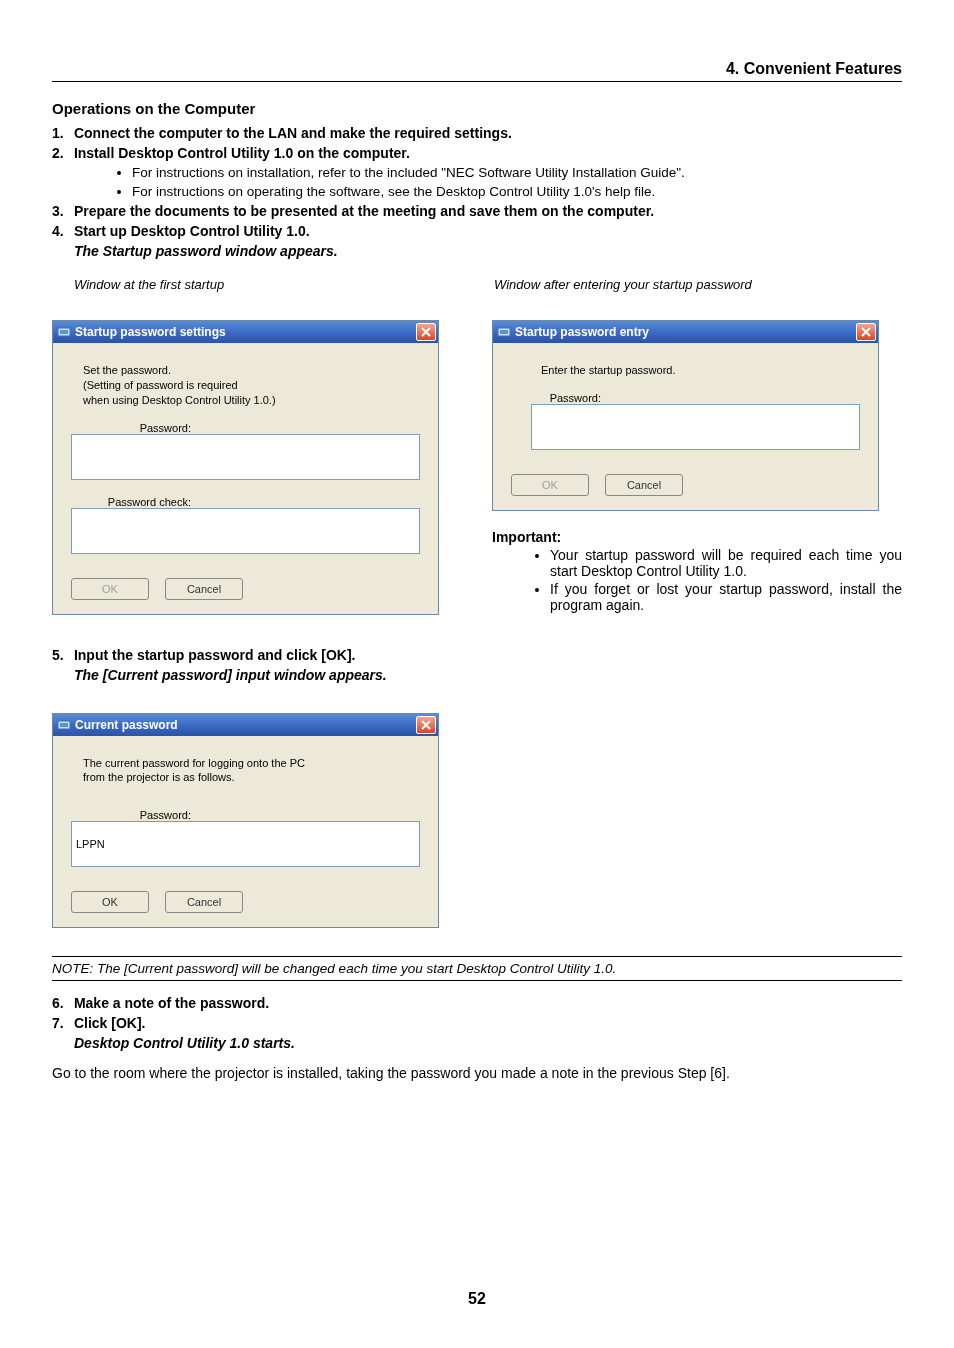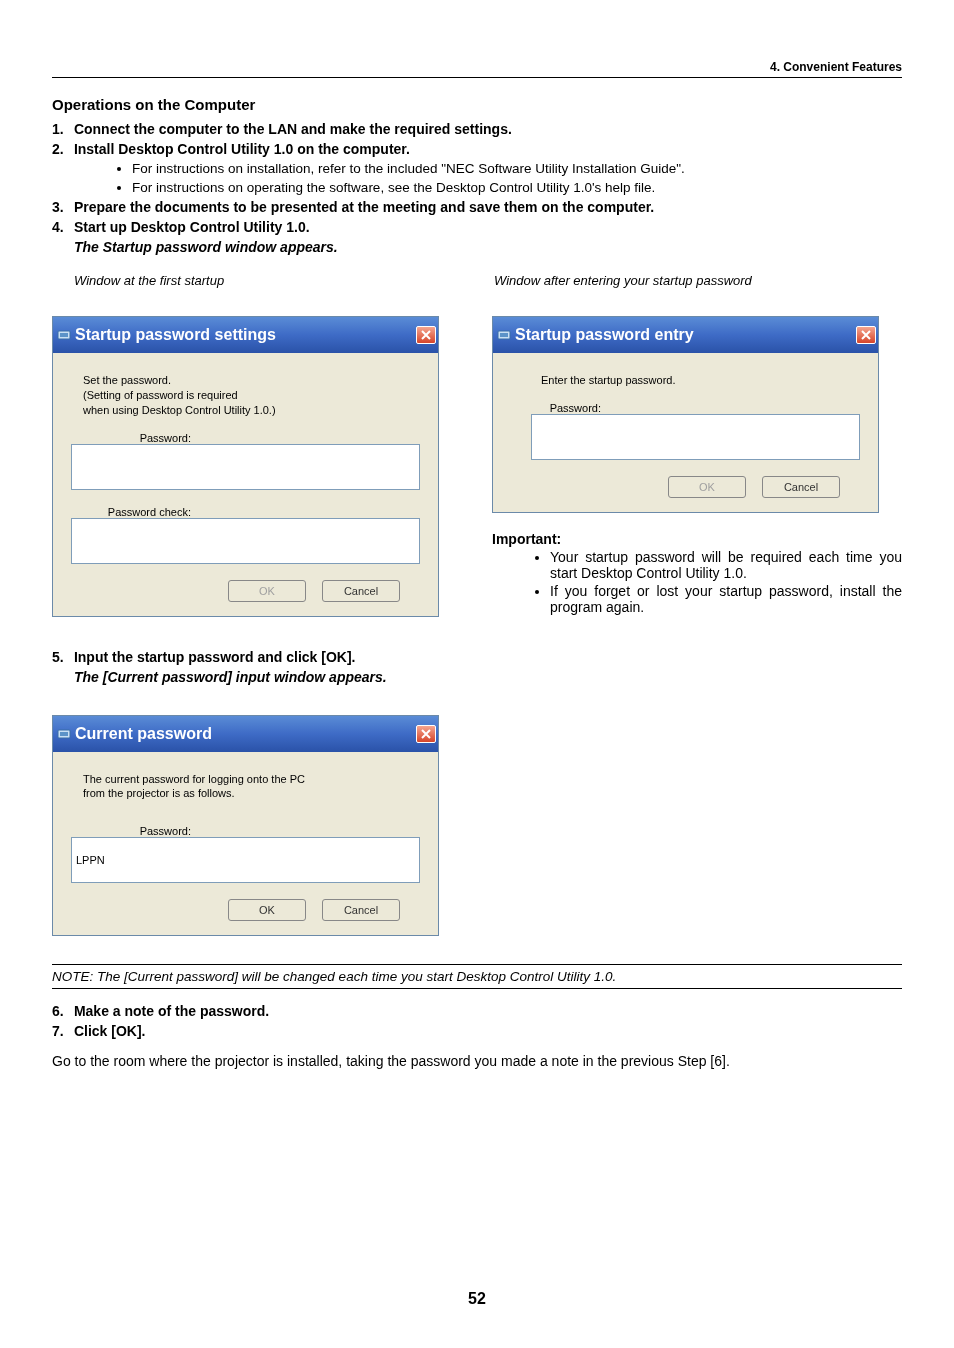--- a/index.html
+++ b/index.html
@@ -12,21 +12,21 @@
     width: 954px;
     min-height: 1348px;
     margin: 0 auto;
     padding: 60px 52px 40px 52px;
     box-sizing: border-box;
     position: relative;
   }
   .section-header {
     text-align: right;
     font-weight: 900;
-    font-size: 12px;
+    font-size: 16px;
     border-bottom: 1px solid #000;
     padding-bottom: 3px;
     margin-bottom: 18px;
   }
   .subheading {
     font-weight: 900;
     font-size: 15px;
     margin-bottom: 8px;
   }
   .steps { margin-left: 0; }
@@ -73,22 +73,22 @@
     background: #ece9d8;
     font-family: Tahoma, Arial, sans-serif;
     font-size: 11px;
     color: #000;
     box-sizing: border-box;
   }
   .titlebar {
     background: linear-gradient(#5a8cd6, #3e6bc6, #2a52a8);
     color: #fff;
     font-weight: bold;
-    font-size: 16px;
-    height: 36px;
+    font-size: 12px;
+    height: 22px;
     display: flex;
     align-items: center;
     padding: 0 2px 0 4px;
     justify-content: space-between;
   }
   .titlebar-left { display: flex; align-items: center; gap: 4px; }
   .app-icon {
     width: 14px; height: 14px;
     display: inline-flex; align-items: center; justify-content: center;
   }
@@ -120,23 +120,23 @@
     flex: 1;
     border: 1px solid #7f9db9;
     background: #fff;
     height: 28px;
     font-size: 11px;
     padding: 16px 4px;
     box-sizing: border-box;
   }
   .btn-row {
     display: flex;
-    justify-content: flex-end;
+    justify-content: flex-start;
     gap: 16px;
-    margin-top: 8px;
+    margin-top: 24px;
     padding-right: 20px;
   }
   .win-btn {
     width: 78px;
     height: 22px;
     border: 1px solid #888;
     background: #ece9d8;
     font-size: 11px;
     border-radius: 3px;
     color: #333;
@@ -334,17 +334,18 @@
   <div class="note-line">NOTE: The [Current password] will be changed each time you start Desktop Control Utility 1.0.</div>
 
   <div class="step">
     <span class="num">6.</span>
     <span>Make a note of the password.</span>
   </div>
   <div class="step">
     <span class="num">7.</span>
     <span>Click [OK].</span>
   </div>
+  <div class="step-note">Desktop Control Utility 1.0 starts.</div>
 
   <p class="closing-p">Go to the room where the projector is installed, taking the password you made a note in the previous Step [6].</p>
 
   <div class="page-number">52</div>
 </div>
 
 </body></html>

